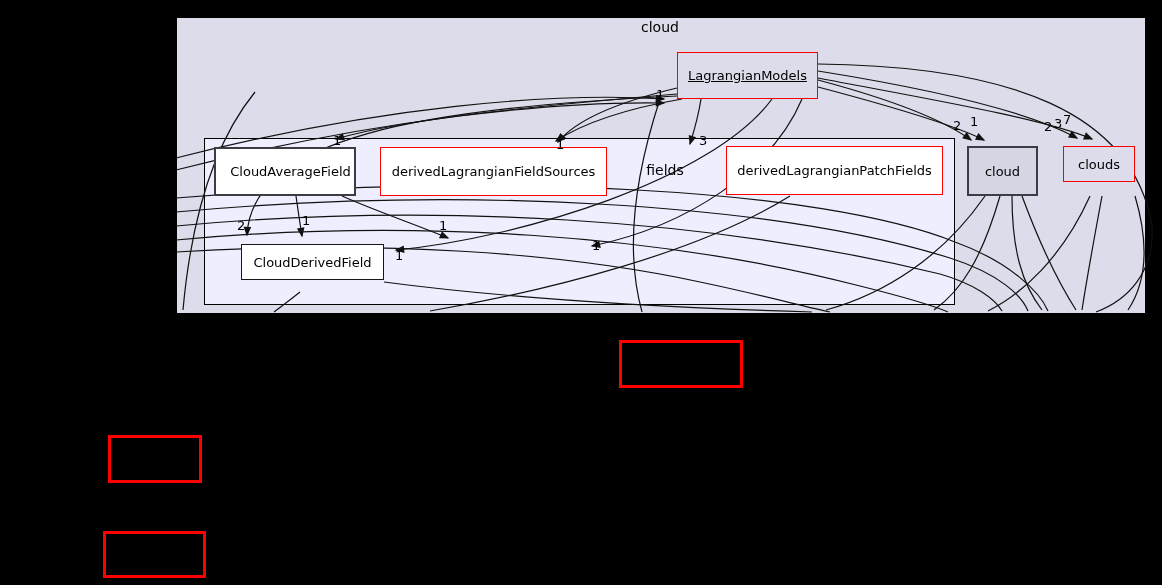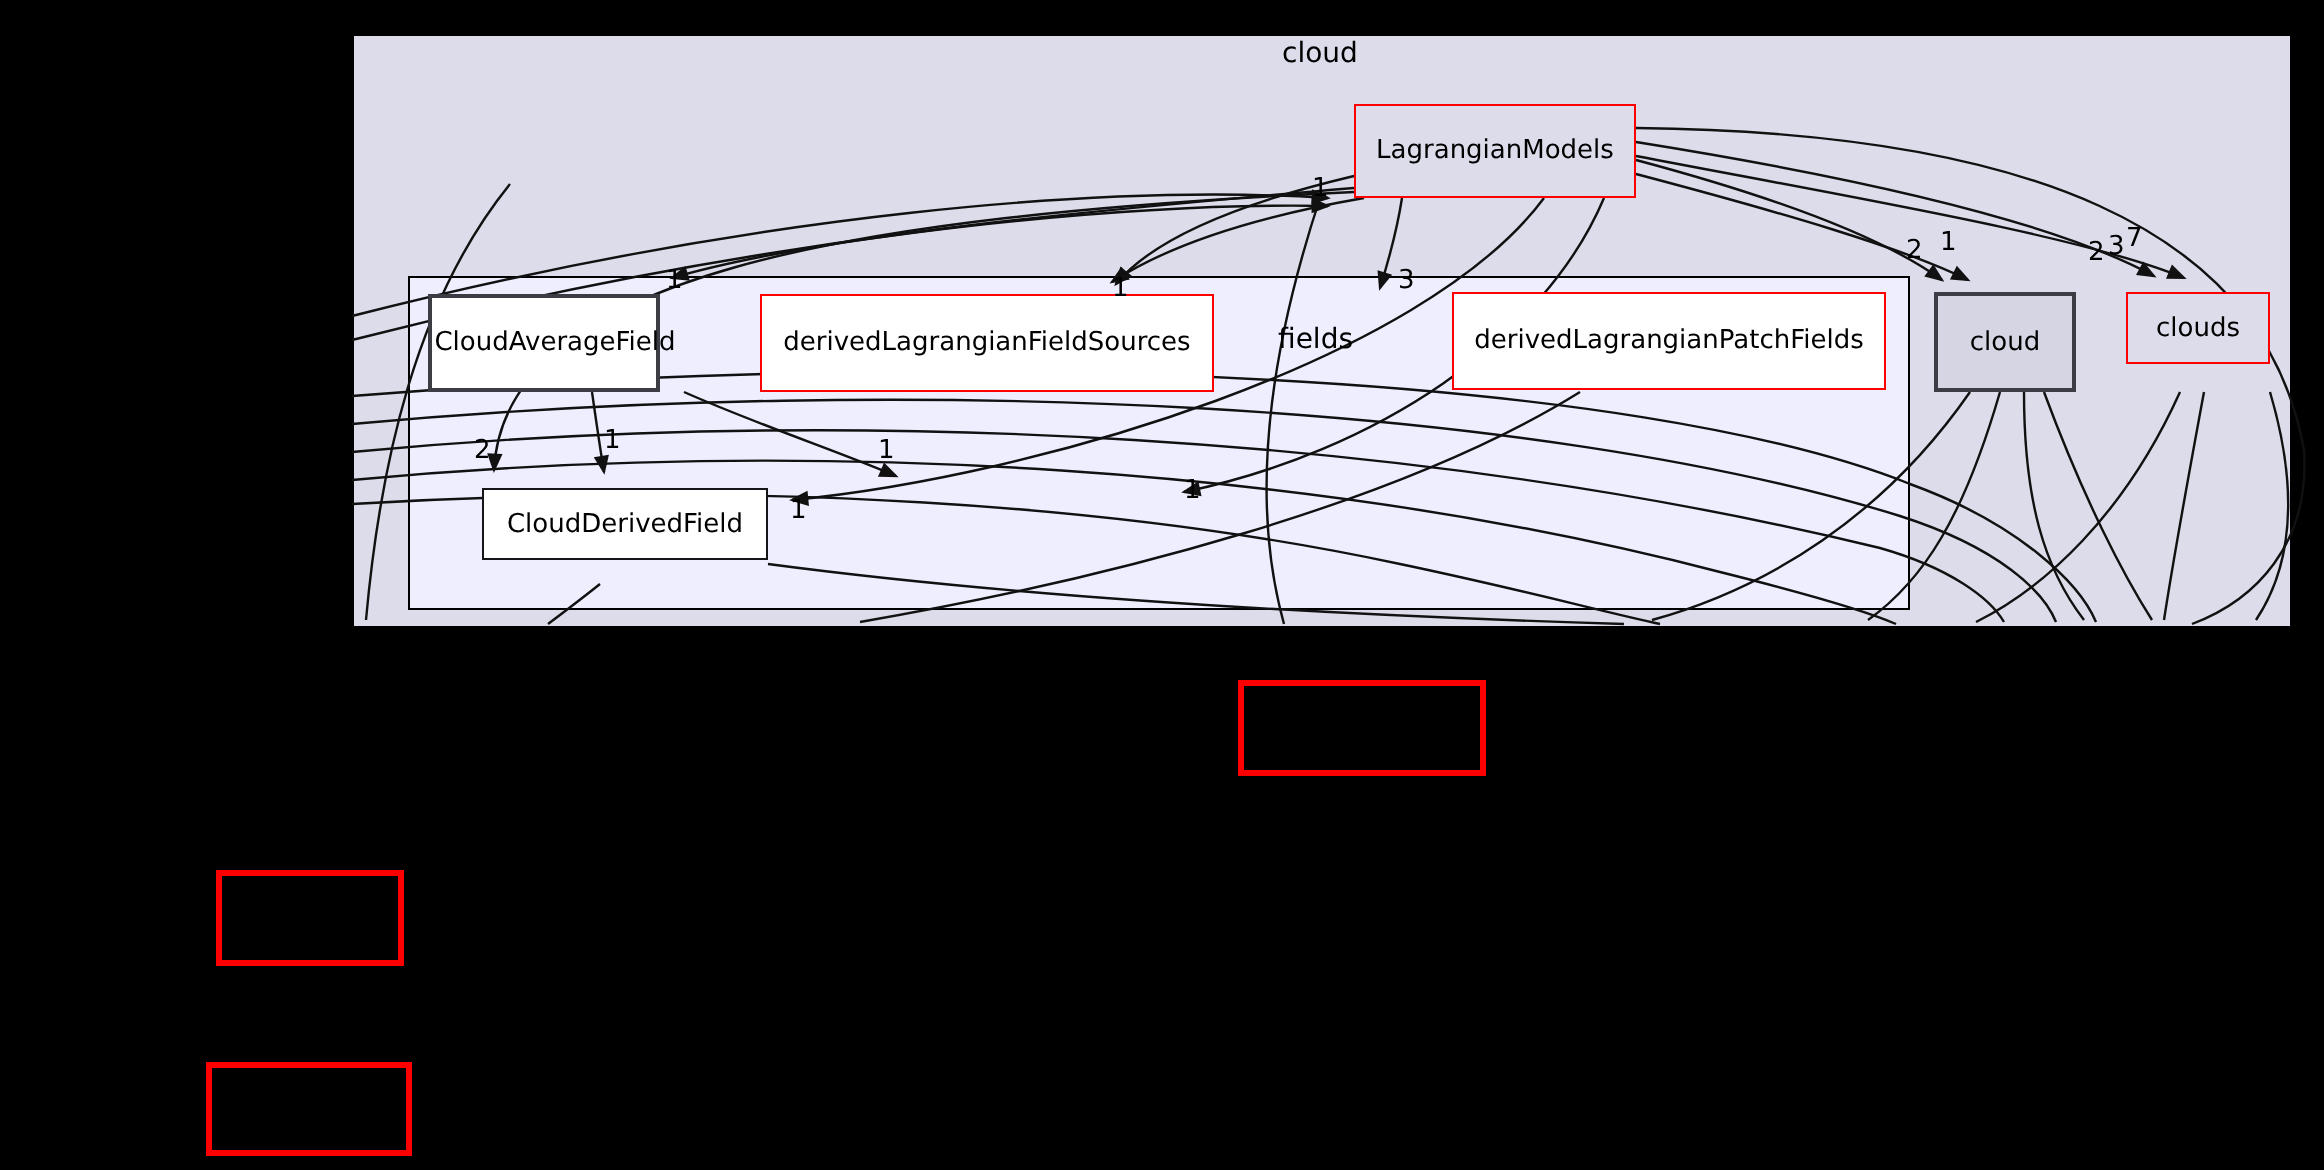--- a/index.html
+++ b/index.html
@@ -3,21 +3,21 @@
 <meta charset="utf-8">
 <style>
   html,body{margin:0;padding:0;background:var(--bg,#000);}
   .stage{position:relative;width:1162px;height:585px;overflow:hidden;
          font-family:"DejaVu Sans","Liberation Sans",sans-serif;color:var(--text,#000);}
   .cluster{position:absolute;border:1px solid #000;}
   .outer{left:176px;top:17px;width:968px;height:295px;background:var(--outer,#dcdcea);}
   .inner{left:204px;top:138px;width:749px;height:165px;background:var(--inner,#eeeeff);}
   .cluster-title{position:absolute;left:176px;top:19px;width:968px;text-align:center;
                  font-size:14px;}
-  .inner-title{position:absolute;left:639px;top:162px;width:52px;text-align:left;font-size:14px;}
+  .inner-title{position:absolute;left:639px;top:162px;width:52px;text-align:center;font-size:14px;}
   svg.edges{position:absolute;left:0;top:0;pointer-events:none;}
   .node{position:absolute;display:flex;align-items:center;justify-content:center;
         font-size:13px;white-space:nowrap;box-sizing:border-box;background:var(--node_fill,#fff);
         border:1.5px solid #15151a;}
   .node.red{border:1.5px solid var(--red,#ff0000);}
   .node.thick{border-width:2px;border-color:#3c3c44;}
   .node.gray{background:var(--gray_fill,#d5d5e3);border:2px solid #3c3c44;}
   .node.onbg{background:var(--outer,#dcdcea);}
   .hidden-node{position:absolute;background:#000;border:3px solid var(--red,#ff0000);box-sizing:border-box;}
   .elabel{position:absolute;font-size:13px;line-height:13px;}
@@ -70,23 +70,23 @@
       <path d="M1022,196 C1042,250 1062,288 1076,310"></path>
       <path d="M1090,196 C1062,258 1022,294 988,311"></path>
       <path d="M1102,196 C1092,250 1086,284 1082,310"></path>
       <path d="M1135,196 C1148,240 1148,280 1128,310"></path>
     </g>
   </svg>
 
   <div class="cluster-title">cloud</div>
   <div class="inner-title">fields</div>
 
-  <div class="node red onbg" style="left:677px;top:52px;width:141px;height:47px;">LagrangianModels</div>
+  <div class="node red onbg" style="left:677px;top:52px;width:141px;height:47px;text-decoration:underline;">LagrangianModels</div>
 
-  <div class="node thick" style="left:214px;top:147px;width:116px;height:49px;padding-left:11px;">CloudAverageField</div>
+  <div class="node thick" style="left:214px;top:147px;width:142px;height:49px;padding-left:11px;">CloudAverageField</div>
 
   <div class="node red" style="left:380px;top:147px;width:227px;height:49px;">derivedLagrangianFieldSources</div>
 
   <div class="node red" style="left:726px;top:146px;width:217px;height:49px;text-align:right;">derivedLagrangianPatchFields</div>
 
   <div class="node gray" style="left:967px;top:146px;width:71px;height:50px;">cloud</div>
 
   <div class="node red onbg" style="left:1063px;top:146px;width:72px;height:36px;">clouds</div>
 
   <div class="node" style="left:241px;top:244px;width:143px;height:36px;">CloudDerivedField</div>

